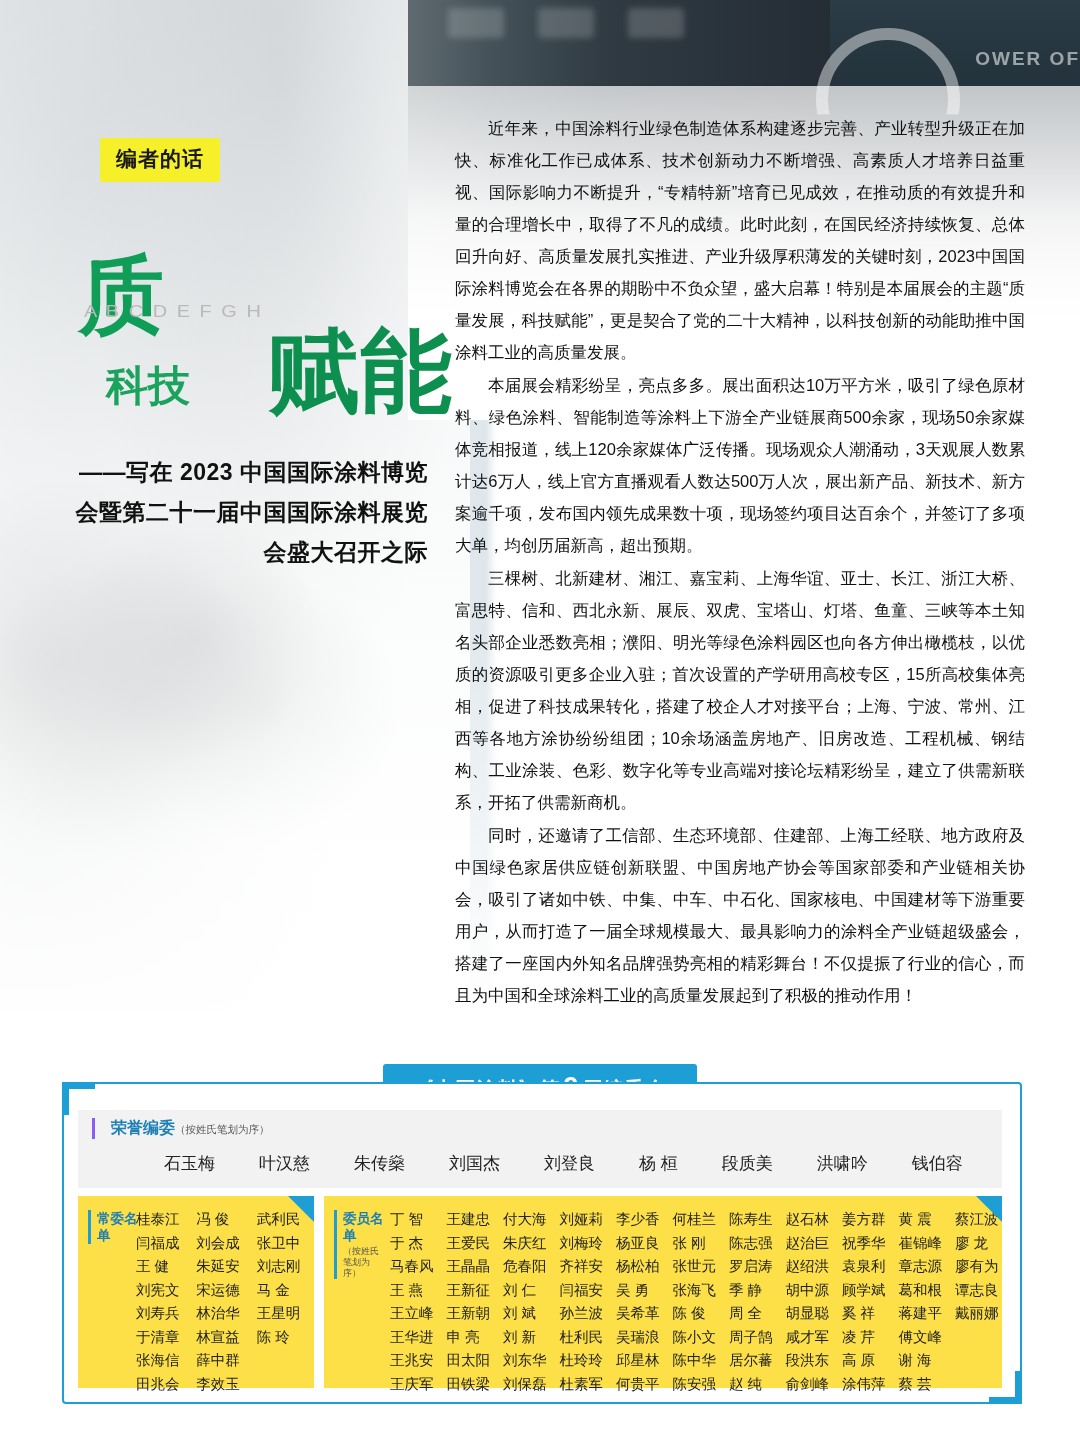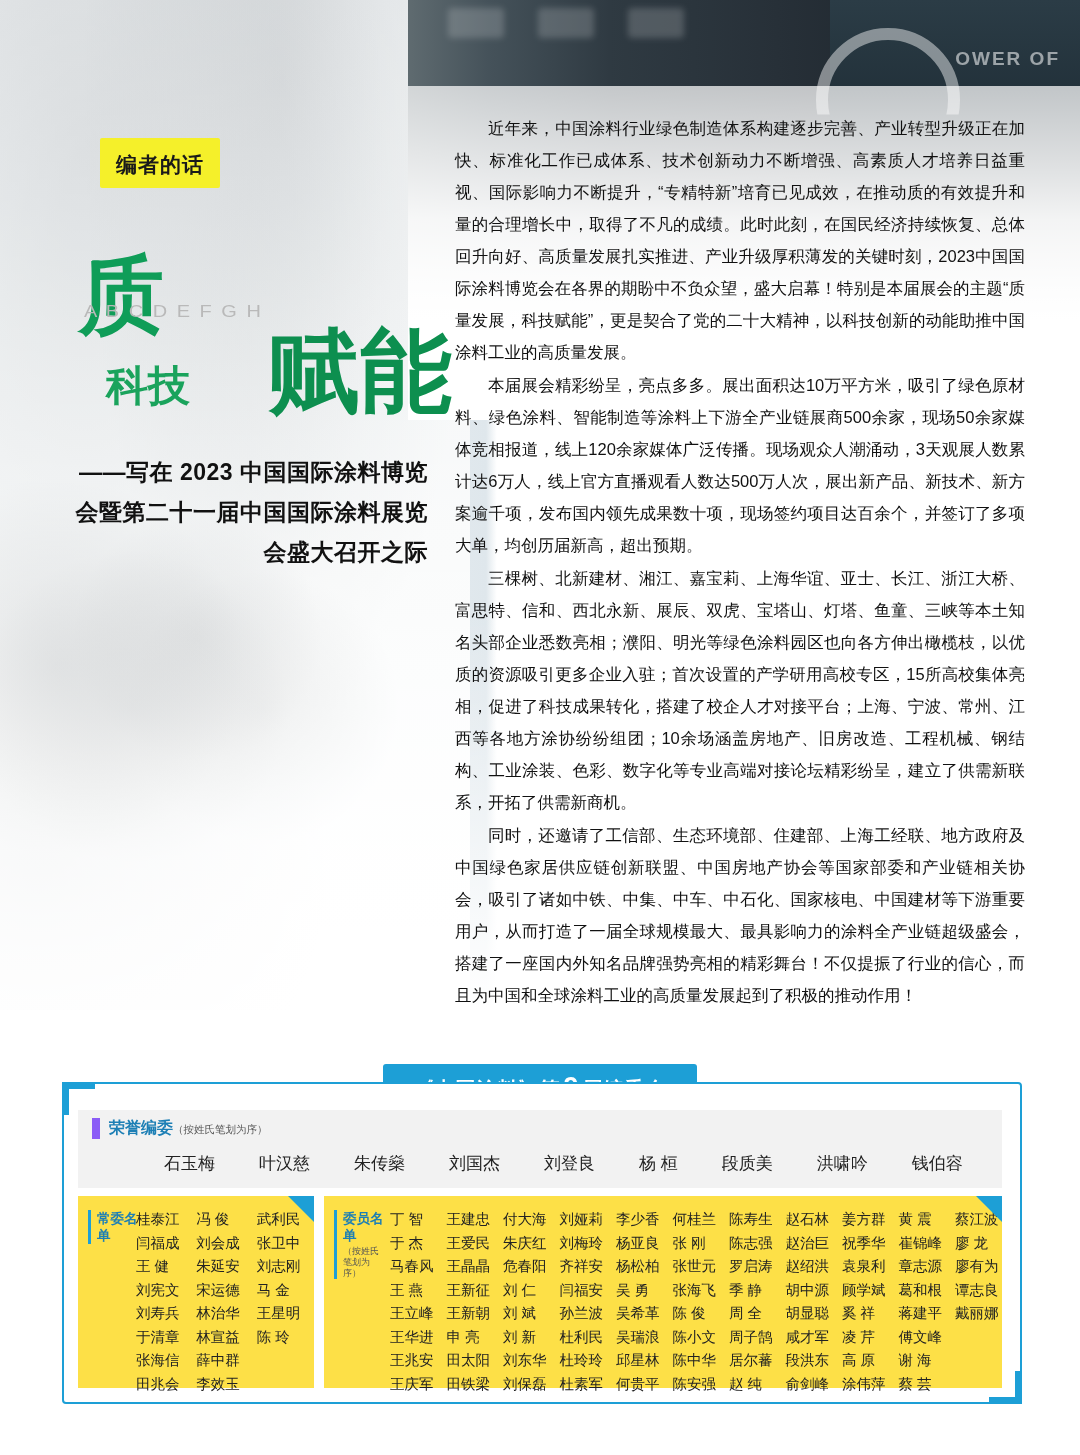--- a/index.html
+++ b/index.html
@@ -45,36 +45,36 @@
   }
   .photo-right .lamp{
     position:absolute;top:8px;width:56px;height:30px;background:rgba(255,255,255,.18);
     border-radius:4px;filter:blur(3px);
   }
   .photo-right .banner{
     position:absolute;right:0;top:0;width:250px;height:230px;
     background:linear-gradient(180deg,#2b3c46,#16222a);
   }
   .photo-right .banner-text{
-    position:absolute;right:20px;top:48px;color:rgba(255,255,255,.55);
+    position:absolute;right:0;top:48px;color:rgba(255,255,255,.55);
     font-size:19px;letter-spacing:2px;font-weight:bold;
   }
   .photo-right .swoosh{
     position:absolute;right:120px;top:28px;width:120px;height:120px;
     border:12px solid rgba(255,255,255,.45);border-radius:50%;
     clip-path:polygon(0 0,100% 0,100% 60%,0 60%);
   }
   .photo-right .white-wash{
     position:absolute;left:0;top:86px;width:672px;height:334px;
     background:linear-gradient(180deg, rgba(255,255,255,.72) 0%, rgba(255,255,255,.95) 40%, #ffffff 70%);
   }
   
   .editor-badge{
     position:absolute;left:100px;top:138px;
-    background:#f5f02a;padding:13px 16px 9px;border-radius:2px;
+    background:#f5f02a;padding:7px 16px 9px;border-radius:2px;
     font-size:21px;font-weight:bold;color:#1a1a1a;letter-spacing:1px;
   }
   
   .big-title{
     position:absolute;left:78px;top:238px;width:340px;height:160px;
   }
   .bt-row{position:absolute;white-space:nowrap;font-weight:bold;}
   .bt-a{left:0;top:0;font-size:86px;color:#0f9d58;letter-spacing:-2px;}
   .bt-b{left:148px;top:24px;font-size:62px;color:#16a05f;}
   .bt-c{left:28px;top:88px;font-size:42px;color:#1aa35c;margin-top:32px;}
@@ -118,21 +118,21 @@
   .board-title .num{font-size:27px;padding:0 3px;}
   .tick{position:absolute;top:1072px;width:6px;height:26px;background:#1d9fd6;}
   .tick.l{left:383px;}
   .tick.r{left:691px;}
   .honor-band{
     position:absolute;left:14px;top:26px;width:924px;height:78px;
     background:#f2f2f2;
   }
   .band-label{
     position:absolute;left:14px;top:8px;font-size:16px;font-weight:bold;color:#1d7fb5;
-    border-left:8px solid #8b5cf6;padding-left:9px;
+    border-left:3px solid #8b5cf6;padding-left:16px;
   }
   .band-label .note{font-size:10.5px;color:#555;font-weight:normal;}
   .honor-names{
     position:absolute;left:86px;top:42px;right:10px;
     display:flex;gap:44px;font-size:17px;color:#222;
   }
   .lower{
     position:absolute;left:14px;top:112px;width:924px;height:192px;
     display:flex;gap:10px;
   }

